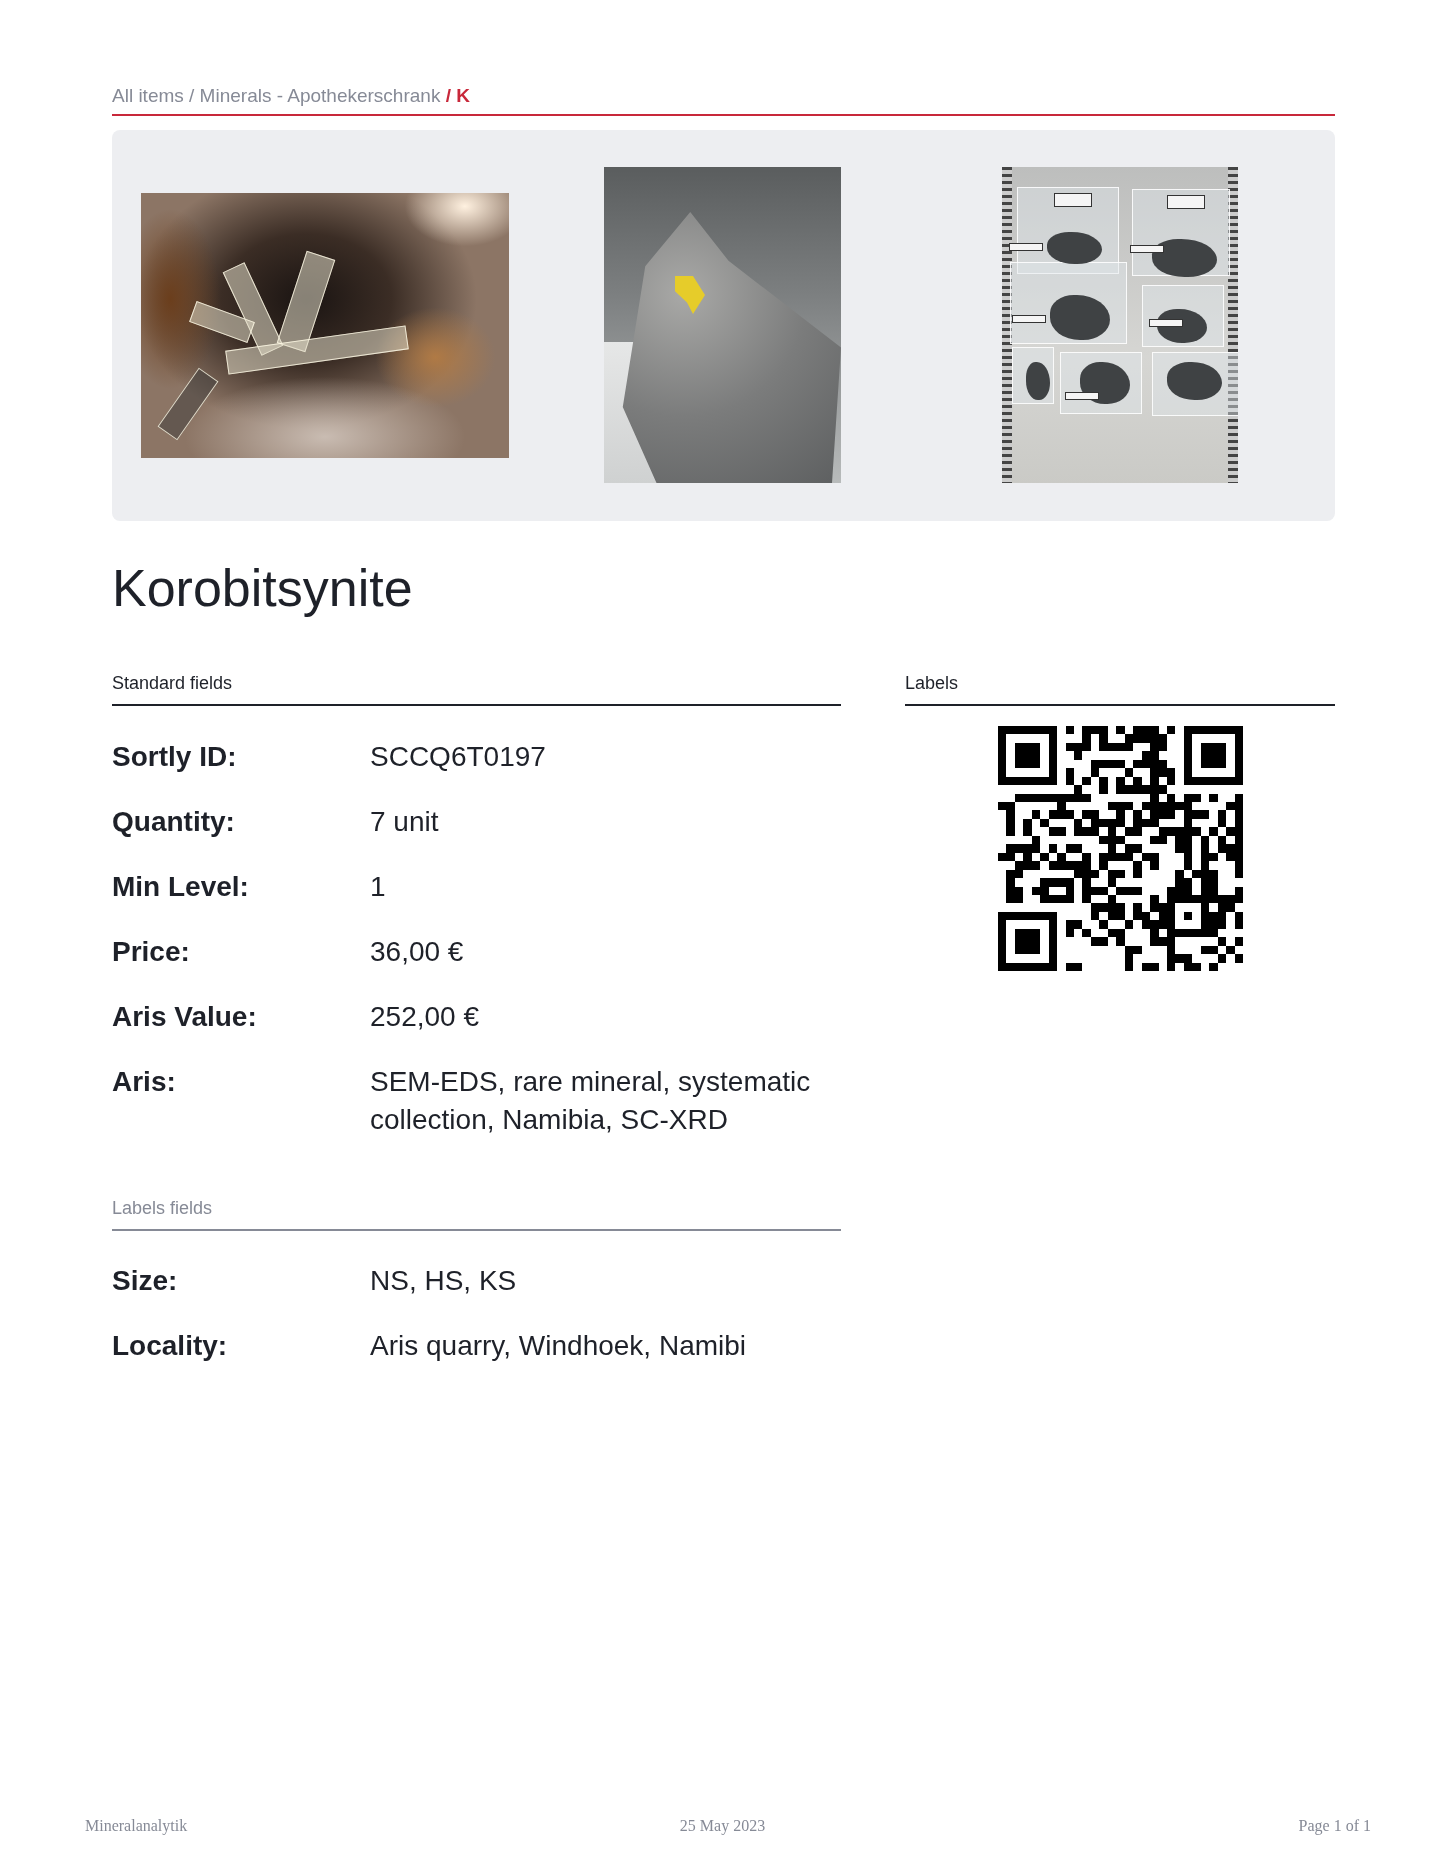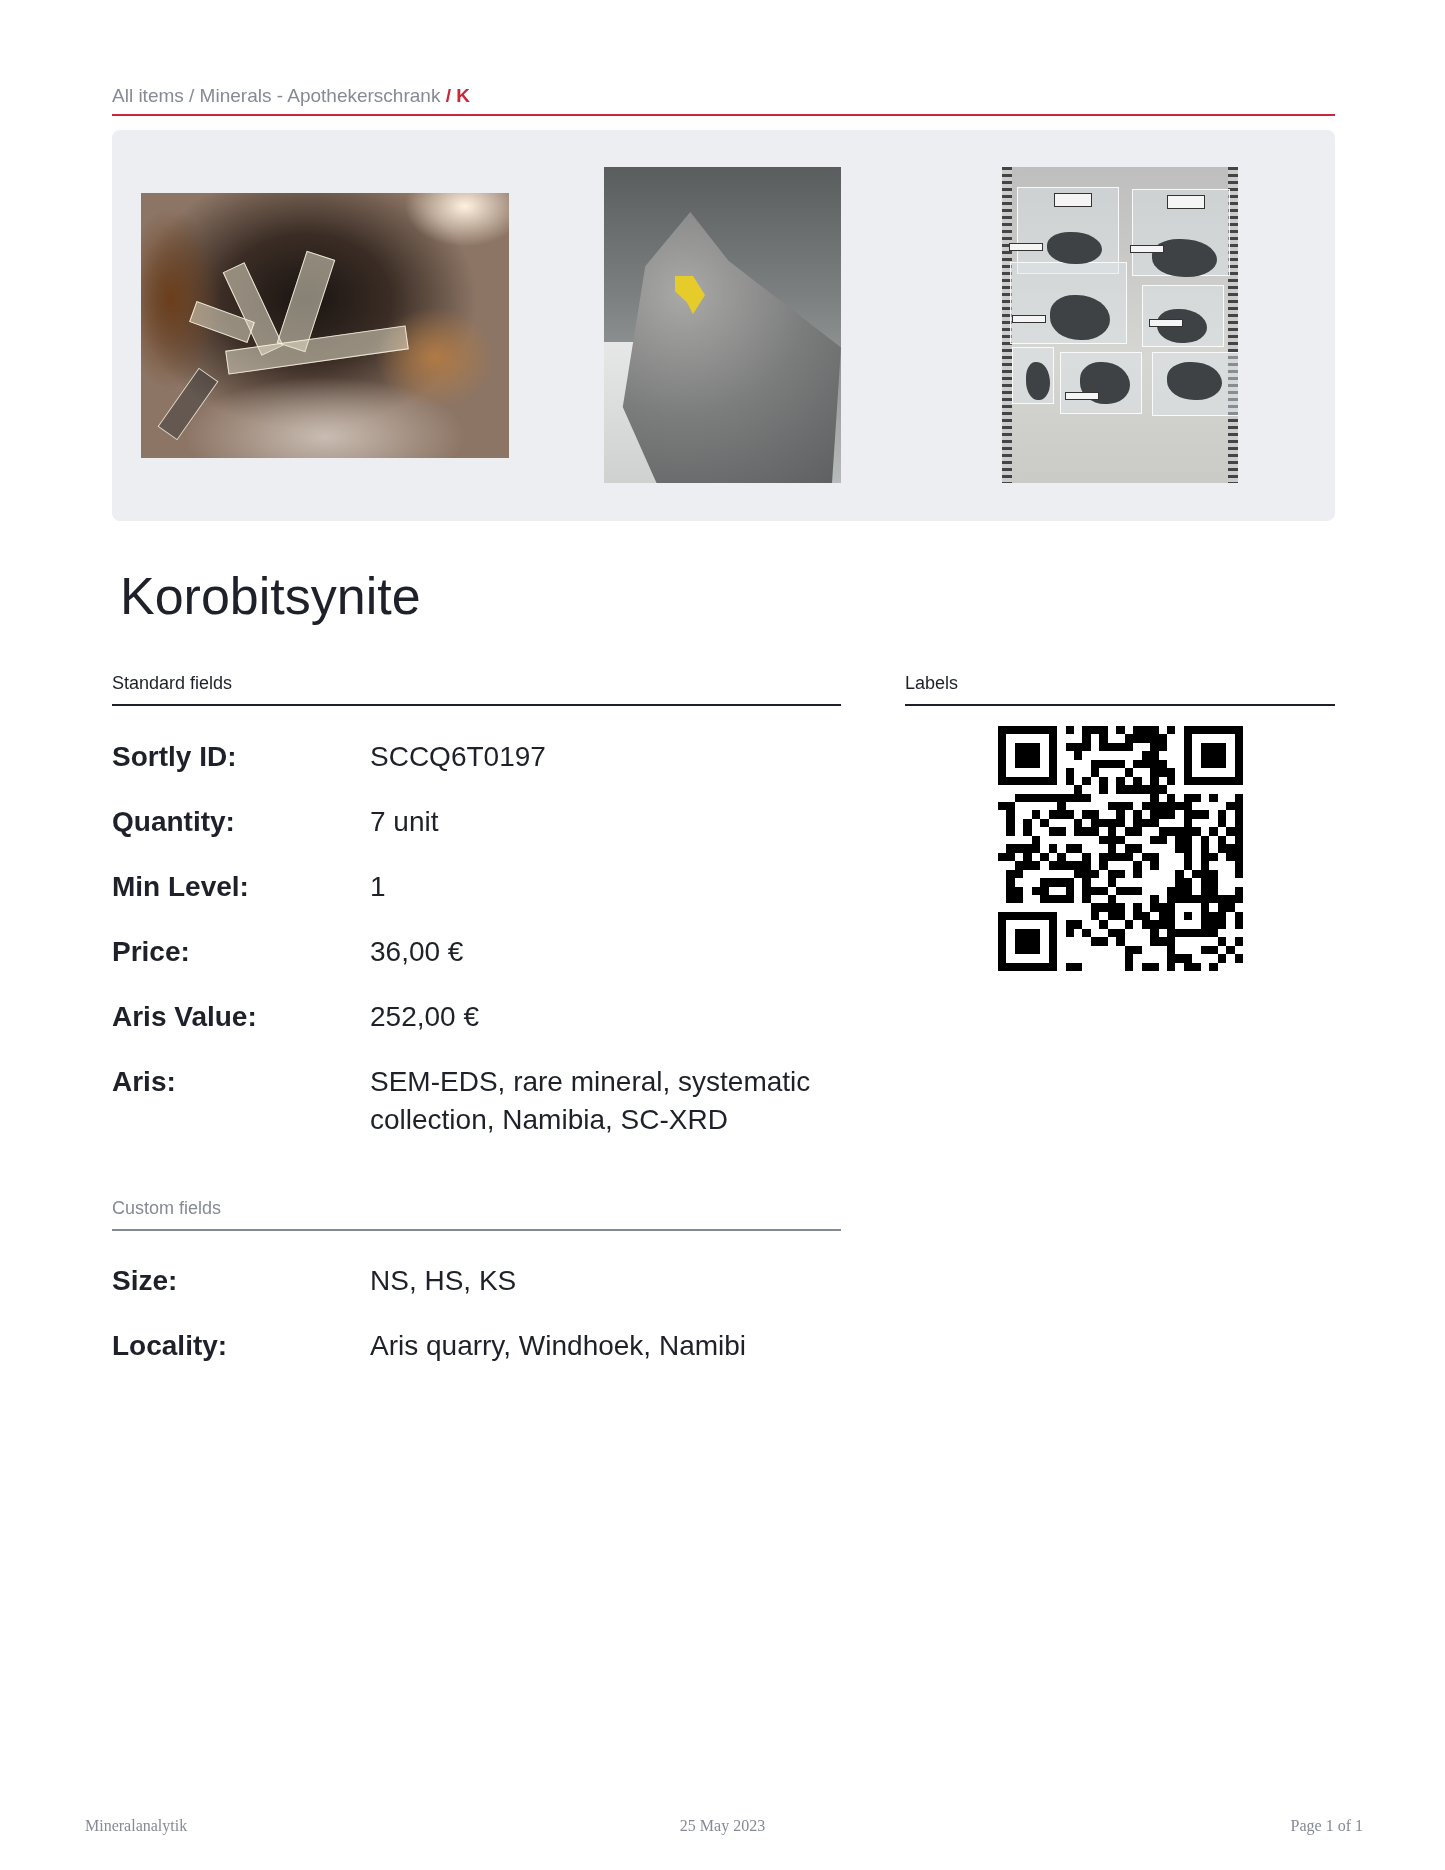--- a/index.html
+++ b/index.html
@@ -63,38 +63,38 @@
   }
   .photo-3 .lbl {
     position: absolute; height: 6px; background: #f5f5f5; border: 1px solid #333;
   }
   .photo-3 .vents {
     position: absolute; top: 0; bottom: 0; width: 10px;
     background: repeating-linear-gradient(180deg, #444 0 3px, #ccc 3px 7px);
   }
   .title {
     position: absolute; left: 112px; top: 558px; font-size: 52px;
-    font-weight: normal; color: #1e2129; margin: 8px; letter-spacing: 0px;
+    font-weight: normal; color: #1e2129; margin: 0; letter-spacing: 0px;
   }
   .section-header {
     position: absolute; font-size: 18px; color: #1e2129; line-height: 22px;
     padding-bottom: 10px; border-bottom: 2px solid #1e2129;
   }
   .section-header.muted { color: #868a96; border-bottom-color: #868a96; }
   .sec-standard { left: 112px; top: 672px; width: 729px; }
   .sec-labels { left: 905px; top: 672px; width: 430px; }
   .sec-custom { left: 112px; top: 1197px; width: 729px; }
   .field-row { position: absolute; left: 112px; width: 729px; font-size: 28px; line-height: 38px; }
   .field-label { position: absolute; left: 0; top: 0; font-weight: bold; color: #1e2129; }
   .field-value { position: absolute; left: 258px; top: 0; width: 471px; color: #1e2129; }
   .qr { position: absolute; left: 998px; top: 726px; width: 245px; height: 245px; }
   .footer { position: absolute; top: 1817px; font-size: 16px; color: #868a96; font-family: Liberation Serif, serif; }
   .footer-left { left: 85px; }
   .footer-center { left: 0; width: 1445px; text-align: center; }
-  .footer-right { right: 82px; margin-left: 21px; }
+  .footer-right { right: 74px; margin-left: 21px; }
 </style>
 </head>
 <body>
 
 <div class="breadcrumb">
   <span>All items / Minerals - Apothekerschrank</span><span class="current"> / K</span>
 </div>
 
 <div class="gallery">
   <div class="photo photo-1" title="Korobitsynite crystal micrograph">
@@ -159,21 +159,21 @@
 </div>
 <div class="field-row" style="top:998px;">
   <span class="field-label">Aris Value:</span>
   <span class="field-value">252,00 €</span>
 </div>
 <div class="field-row" style="top:1063px;">
   <span class="field-label">Aris:</span>
   <span class="field-value">SEM-EDS, rare mineral, systematic collection, Namibia, SC-XRD</span>
 </div>
 
-<div class="section-header muted sec-custom">Custom fields</div>
+<div class="section-header muted sec-custom">Labels fields</div>
 
 <div class="field-row" style="top:1262px;">
   <span class="field-label">Size:</span>
   <span class="field-value">NS, HS, KS</span>
 </div>
 <div class="field-row" style="top:1327px;">
   <span class="field-label">Locality:</span>
   <span class="field-value">Aris quarry, Windhoek, Namibi</span>
 </div>
 

